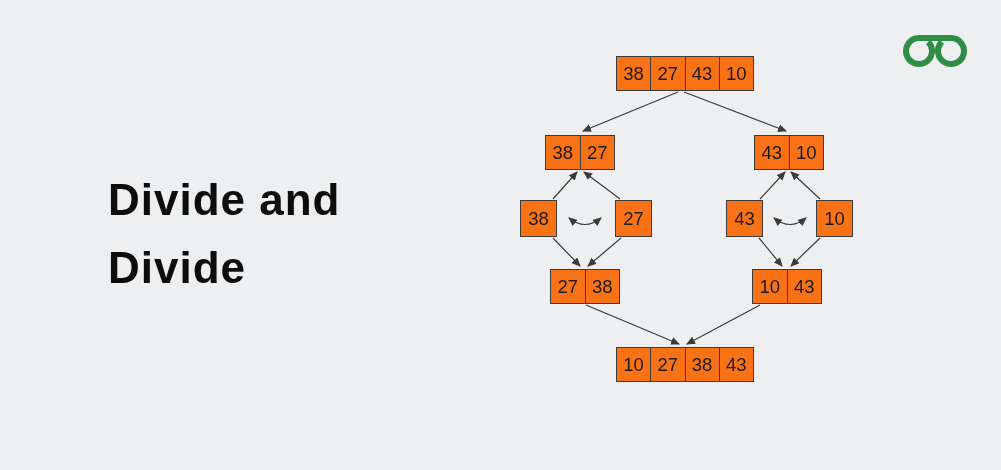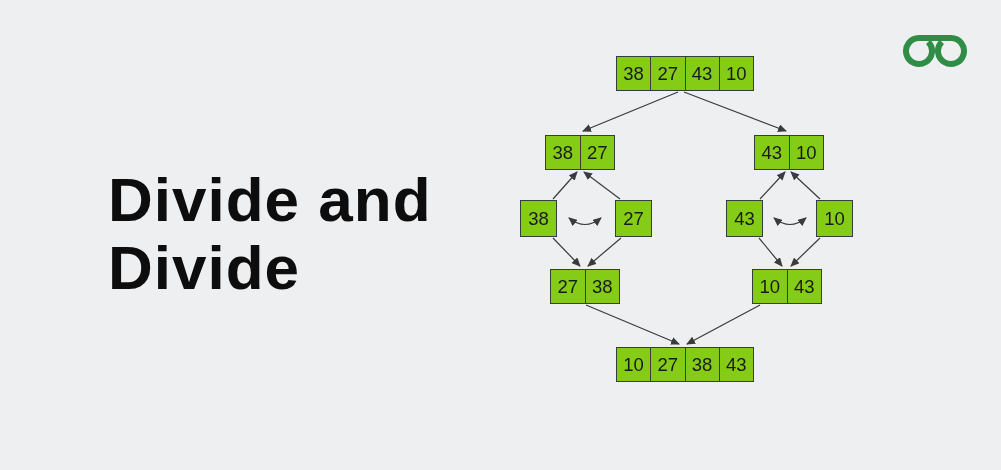--- a/index.html
+++ b/index.html
@@ -9,21 +9,21 @@
     height: 470px;
     background: #edeff1;
     font-family: "Liberation Sans", "DejaVu Sans", sans-serif;
     overflow: hidden;
   }
   .title {
     position: absolute;
     left: 108px;
     top: 166px;
     margin: 0;
-    font-size: 62px;
+    font-size: 44px;
     line-height: 68px;
     font-weight: 700;
     letter-spacing: 1px;
     color: #0d0d0d;
   }
   .logo {
     position: absolute;
     left: 902px;
     top: 34px;
     width: 66px;
@@ -31,21 +31,21 @@
   }
   .arrows {
     position: absolute;
     left: 0; top: 0;
     pointer-events: none;
   }
   .arr {
     position: absolute;
     display: flex;
     box-sizing: border-box;
-    background: #84cc16;
+    background: #f97316;
     border: 1.8px solid #3b3b3b;
   }
   .arr.w4 { width: 138px; height: 35px; }
   .arr.w2 { width: 70px;  height: 35px; }
   .arr.w1 { width: 37px;  height: 37px; }
   .cell {
     flex: 1 1 0;
     display: flex;
     align-items: center;
     justify-content: center;

